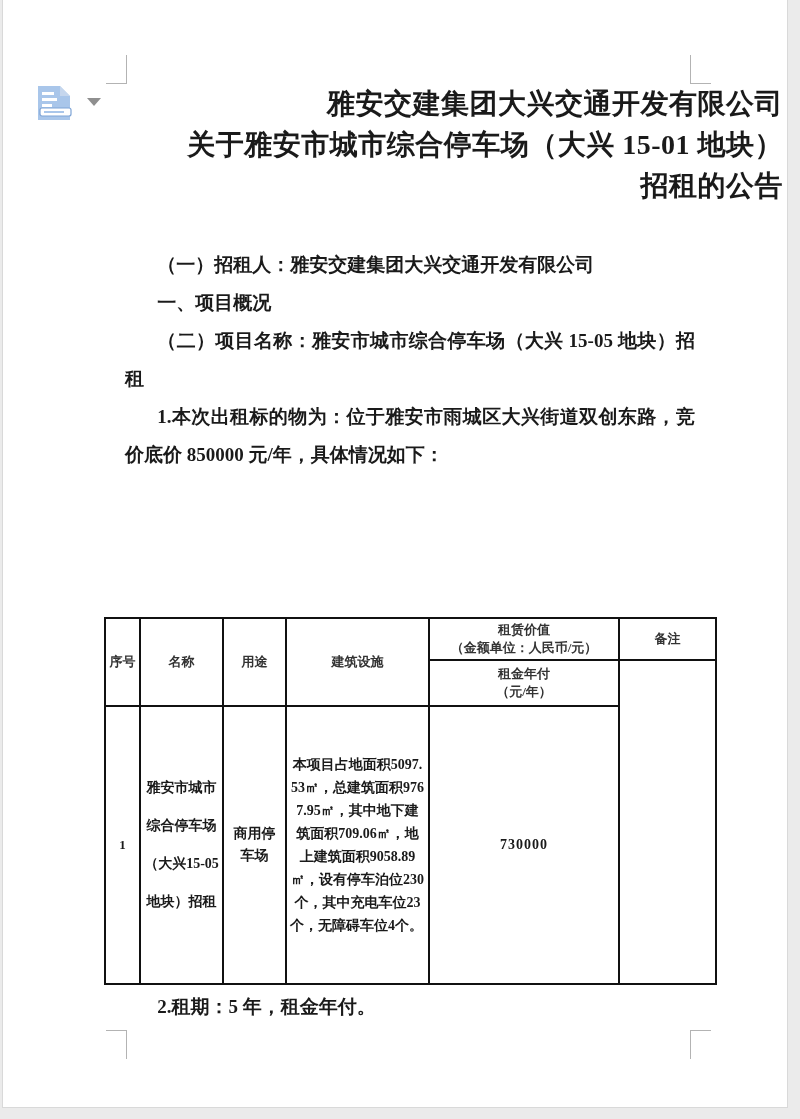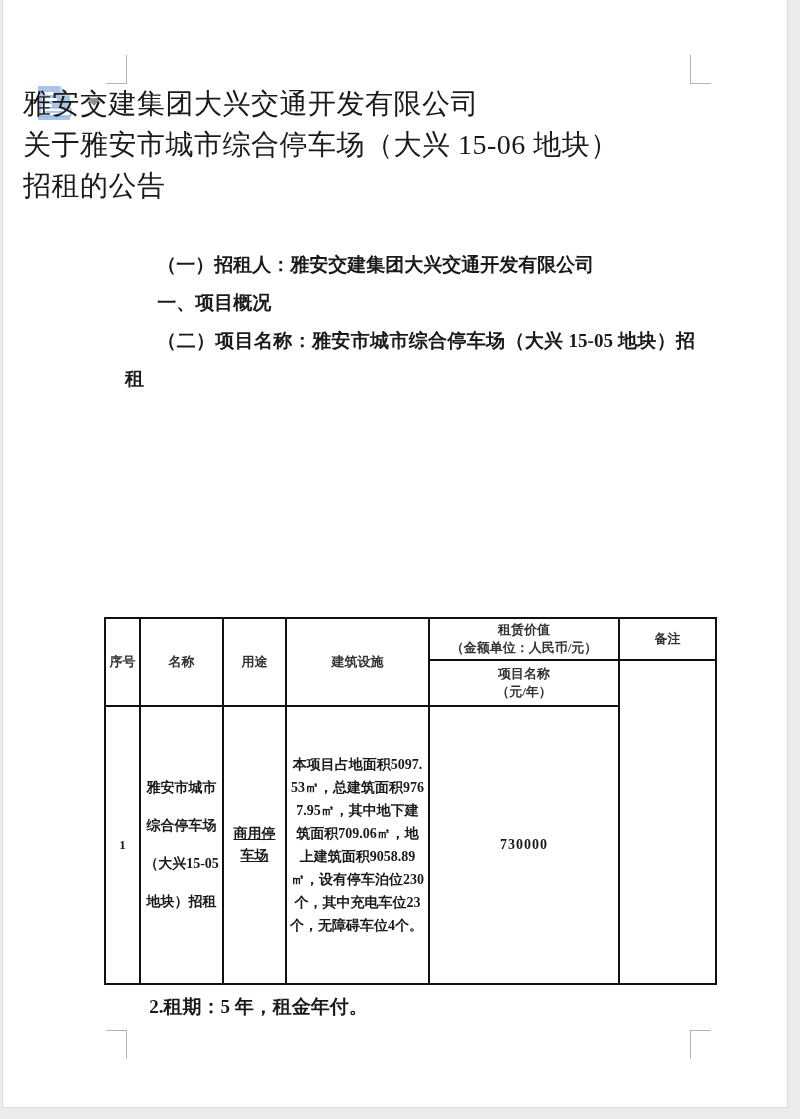--- a/index.html
+++ b/index.html
@@ -27,52 +27,52 @@
 
   .comment-icon{position:absolute;left:32px;top:83px;width:38px;height:40px;cursor:pointer;}
   .dropdown-arrow{
     position:absolute;left:84px;top:98px;width:0;height:0;cursor:pointer;
     border-left:7px solid transparent;border-right:7px solid transparent;
     border-top:8px solid #8f8f8f;
   }
 
   .doc-title{
     position:absolute;left:20px;top:83px;width:760px;
-    text-align:left;font-weight:400;font-size:28px;line-height:41px;
+    text-align:right;font-weight:700;font-size:28px;line-height:41px;
     letter-spacing:0.5px;
   }
   .body-text{
     position:absolute;left:122px;top:246px;width:570px;
     font-size:19px;line-height:38px;font-weight:600;
     text-align:justify;word-break:break-all;
   }
   .body-text p{margin:0;text-indent:1.7em;}
   .closing-line{
-    position:absolute;left:114px;top:988px;width:570px;
+    position:absolute;left:122px;top:988px;width:570px;
     font-size:19px;line-height:38px;font-weight:600;
   }
   .closing-line p{margin:0;text-indent:1.7em;}
 
   table.info{
     position:absolute;left:101px;top:617px;
     border-collapse:collapse;table-layout:fixed;
     width:611px;
   }
   table.info th,table.info td{
     border:2px solid #111;
     padding:2px 3px;
     font-weight:600;
     vertical-align:middle;
     text-align:center;
     overflow:hidden;
   }
   table.info th{font-size:13px;color:#333;line-height:18px;font-weight:600;}
   td.seq-cell{font-size:13px;}
   td.name-cell{font-size:14px;line-height:38px;word-break:break-all;padding:2px 4px;}
-  td.use-cell{font-size:14px;line-height:22px;text-decoration:underline;}
+  td.use-cell{font-size:14px;line-height:22px;}
   td.fac-cell{
     font-size:14px;line-height:23px;text-align:justify;text-align-last:left;
     word-break:break-all;padding:4px 5px;
   }
   td.price-cell{font-size:14px;letter-spacing:1px;}
   .r1{height:42px;} .r2{height:46px;} .r3{height:278px;}
 </style>
 </head>
 <body>
 
@@ -90,28 +90,29 @@
     <rect x="7" y="9" width="12" height="3" fill="#ffffff"></rect>
     <rect x="7" y="15" width="15" height="3" fill="#ffffff"></rect>
     <rect x="7" y="21" width="10" height="3" fill="#ffffff"></rect>
     <rect x="5" y="25" width="31" height="8" rx="2" fill="#ffffff" stroke="#7ea4d6" stroke-width="1.2"></rect>
     <rect x="9" y="28" width="20" height="2" fill="#a9c6ea"></rect>
   </svg>
   <div class="dropdown-arrow"></div>
 
   <div class="doc-title">
     <div>雅安交建集团大兴交通开发有限公司</div>
-    <div>关于雅安市城市综合停车场（大兴 15-06 地块）</div>
+    <div>关于雅安市城市综合停车场（大兴 15-01 地块）</div>
     <div>招租的公告</div>
   </div>
 
   <div class="body-text">
     <p>（一）招租人：雅安交建集团大兴交通开发有限公司</p>
     <p>一、项目概况</p>
     <p>（二）项目名称：雅安市城市综合停车场（大兴 15-05 地块）招租</p>
+    <p>1.本次出租标的物为：位于雅安市雨城区大兴街道双创东路，竞价底价 850000 元/年，具体情况如下：</p>
   </div>
 
   <table class="info">
     <colgroup>
       <col style="width:35px">
         <col style="width:83px">
         <col style="width:63px">
       <col style="width:143px">
         <col style="width:190px">
         <col style="width:97px">
@@ -123,21 +124,21 @@
       <th rowspan="2">用途</th>
       <th rowspan="2">建筑设施</th>
       <th>
         <div>租赁价值</div>
         <div>（金额单位：人民币/元）</div>
       </th>
       <th>备注</th>
     </tr>
     <tr class="r2">
       <th>
-        <div>项目名称</div>
+        <div>租金年付</div>
         <div>（元/年）</div>
       </th>
       <td rowspan="2"></td>
     </tr>
     <tr class="r3">
       <td class="seq-cell">1</td>
       <td class="name-cell">雅安市城市综合停车场（大兴15-05地块）招租</td>
       <td class="use-cell">商用停车场</td>
       <td class="fac-cell">本项目占地面积5097.53㎡，总建筑面积9767.95㎡，其中地下建筑面积709.06㎡，地上建筑面积9058.89㎡，设有停车泊位230个，其中充电车位23个，无障碍车位4个。</td>
       <td class="price-cell">730000</td>

